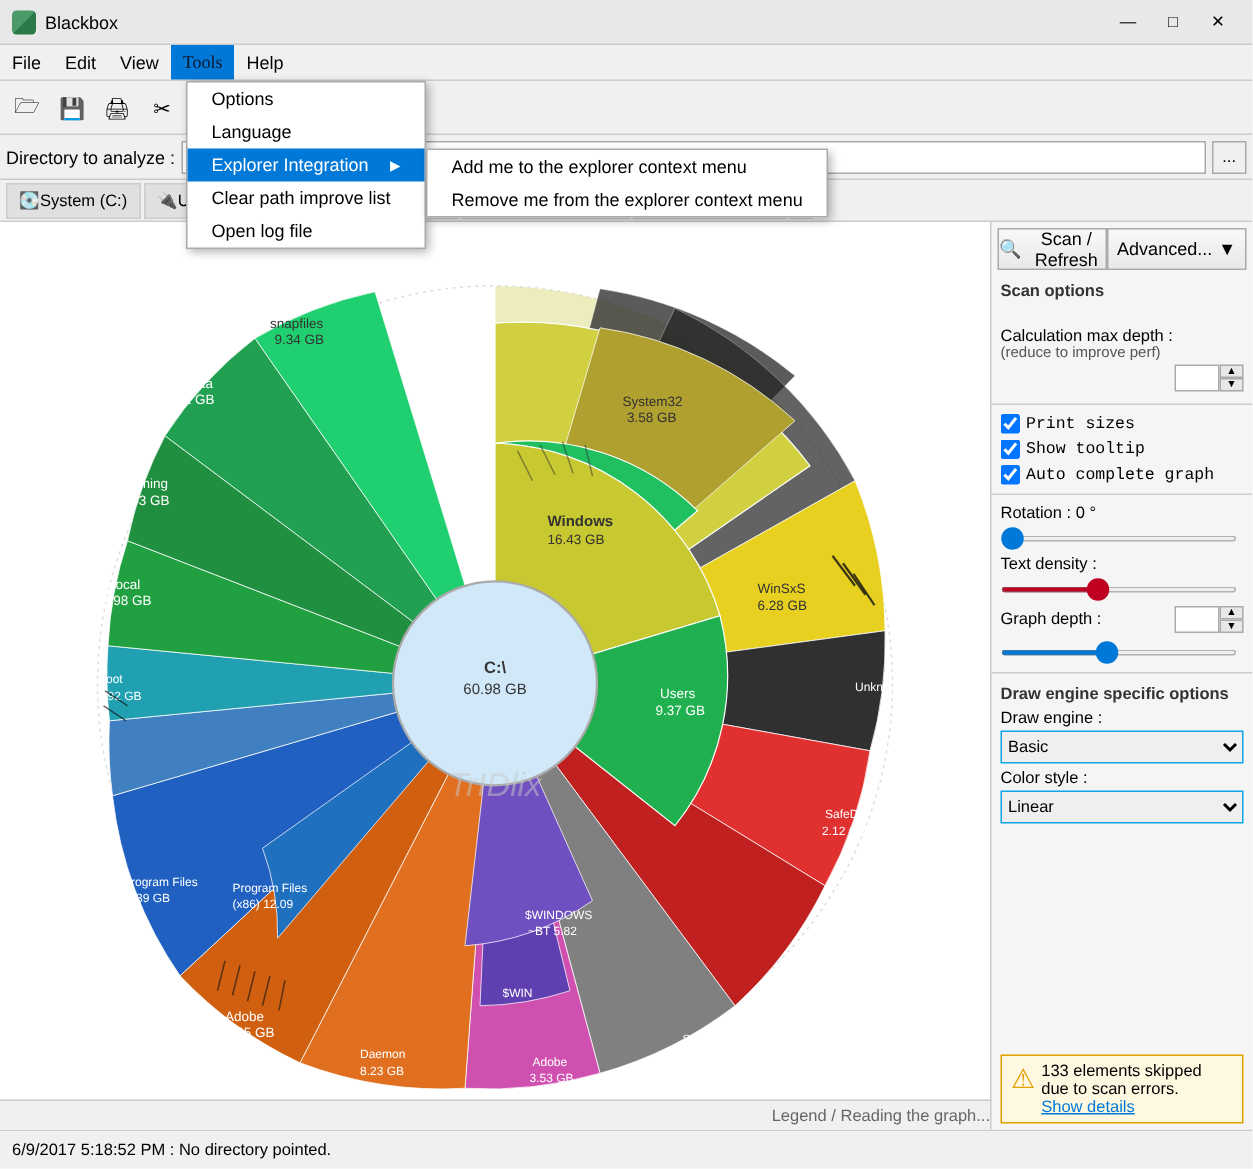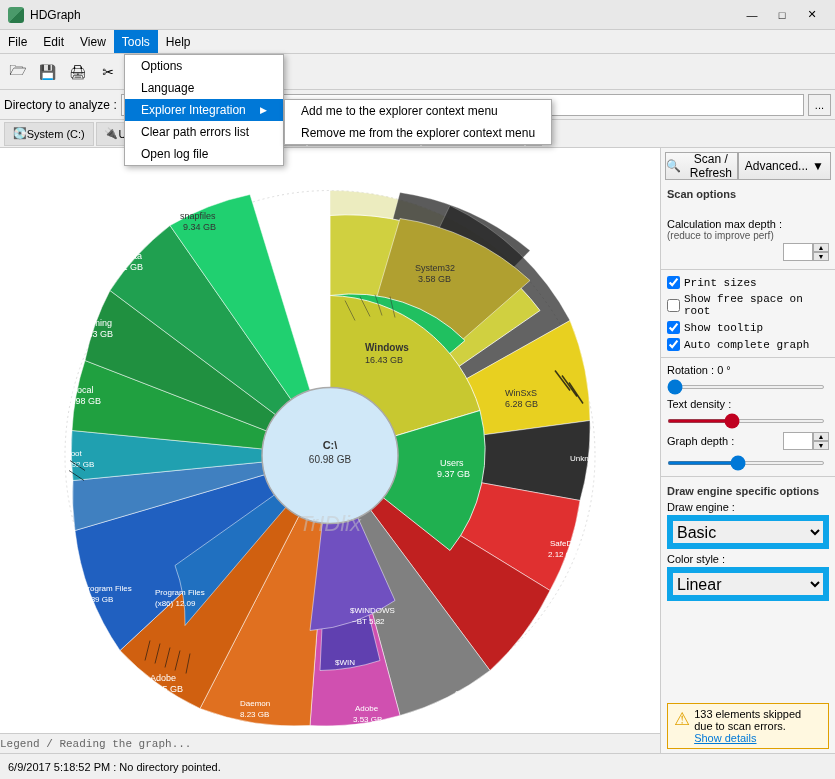--- a/index.html
+++ b/index.html
@@ -8,21 +8,21 @@
     
     .titlebar { background: #e8e8e8; height: 30px; display: flex; align-items: center; padding: 0 8px; border-bottom: 1px solid #ccc; }
     .titlebar-icon { width: 16px; height: 16px; background: #4a9; border-radius: 2px; margin-right: 6px; }
     .titlebar-title { flex: 1; font-size: 12px; }
     .titlebar-controls { display: flex; gap: 0; }
     .titlebar-btn { width: 30px; height: 20px; border: none; background: transparent; cursor: pointer; font-size: 11px; display: flex; align-items: center; justify-content: center; }
 
     
     .menubar { background: #f0f0f0; height: 24px; display: flex; align-items: center; border-bottom: 1px solid #ccc; }
     .menu-item { padding: 2px 8px; height: 100%; display: flex; align-items: center; cursor: pointer; font-size: 12px; }
-    .menu-item.active { background: #0078d7; color: #ffffff; }
+    .menu-item.active { background: #0078d7; color: #0f172a; font-family: Liberation Serif, serif; }
 
     
     .toolbar { background: #f0f0f0; height: 36px; display: flex; align-items: center; padding: 2px 4px; border-bottom: 1px solid #ccc; gap: 2px; }
     .toolbar-btn { width: 28px; height: 28px; border: 1px solid transparent; background: transparent; cursor: pointer; display: flex; align-items: center; justify-content: center; font-size: 14px; }
     .toolbar-separator { width: 1px; height: 24px; background: #ccc; margin: 0 2px; }
 
     
     .addressbar { background: #f0f0f0; height: 30px; display: flex; align-items: center; padding: 2px 4px; border-bottom: 1px solid #ccc; gap: 4px; }
     .addressbar-label { font-size: 12px; white-space: nowrap; }
     .addressbar-input { flex: 1; height: 22px; border: 1px solid #aaa; padding: 2px 4px; font-size: 11px; background: white; }
@@ -56,21 +56,21 @@
     .spinner input { width: 30px; height: 18px; text-align: center; border: 1px solid #aaa; font-size: 11px; }
     .spinner-btns { display: flex; flex-direction: column; }
     .spinner-btn { width: 16px; height: 9px; border: 1px solid #aaa; background: #e8e8e8; cursor: pointer; font-size: 7px; display: flex; align-items: center; justify-content: center; line-height: 1; }
 
     .slider-row { padding: 2px 6px 4px; }
     .slider-label { font-size: 11px; margin-bottom: 2px; }
     input[type=range] { width: 100%; height: 4px; accent-color: #0078d7; }
 
     .dropdown-row { padding: 2px 6px; }
     .dropdown-row label { font-size: 11px; display: block; margin-bottom: 2px; }
-    .dropdown-row select { width: 100%; height: 34px; font-size: 16px; border: 6px solid #0ea5e9; }
+    .dropdown-row select { width: 100%; height: 22px; font-size: 11px; border: 1px solid #0ea5e9; }
 
     .divider { height: 1px; background: #ccc; margin: 4px 0; }
     
     
     .warning-box { margin: 4px 6px; border: 1px solid #e0a000; background: #fff8e0; padding: 4px 6px; font-size: 11px; display: flex; gap: 4px; align-items: flex-start; }
     .warning-icon { font-size: 18px; color: #e0a000; flex-shrink: 0; }
     .warning-link { color: #0078d7; text-decoration: underline; cursor: pointer; display: block; font-size: 11px; }
 
     
     .statusbar { height: 26px; background: #f0f0f0; border-top: 1px solid #ccc; display: flex; align-items: center; padding: 0 8px; font-size: 11px; }
@@ -80,52 +80,52 @@
     .dropdown-menu-item { padding: 4px 16px; cursor: pointer; font-size: 12px; display: flex; align-items: center; white-space: nowrap; }
     .dropdown-menu-item.has-submenu { justify-content: space-between; }
     .dropdown-menu-item.has-submenu::after { content: '▶'; font-size: 9px; margin-left: 10px; }
     .dropdown-menu-item.active-item { background: #0078d7; color: white; }
 
     
     .submenu { position: absolute; background: white; border: 1px solid #aaa; box-shadow: 2px 2px 6px rgba(0,0,0,0.3); z-index: 1001; min-width: 260px; left: 159px; top: 44px; }
     .submenu-item { padding: 4px 16px; cursor: pointer; font-size: 12px; white-space: nowrap; }
 
     
-    .legend-bar { position: absolute; bottom: 0; left: 0; right: 0; height: 20px; background: #f0f0f0; border-top: 1px solid #ccc; display: flex; align-items: center; justify-content: flex-start; font-size: 11px; color: #666; font-family: Liberation Mono, monospace; }
+    .legend-bar { position: absolute; bottom: 0; left: 0; right: 0; height: 20px; background: #f0f0f0; border-top: 1px solid #ccc; display: flex; align-items: center; justify-content: flex-end; font-size: 11px; color: #666; }
 
     
     .disk-svg { width: 100%; height: 100%; }
   </style>
 </head>
 <body>
 
 <div class="titlebar">
   <div class="titlebar-icon" style="background: linear-gradient(135deg, #4a9a6a 50%, #2a7a4a 50%); border-radius: 3px;"></div>
-  <span class="titlebar-title">HDGraph</span>
+  <span class="titlebar-title">Blackbox</span>
   <div class="titlebar-controls">
     <button class="titlebar-btn">—</button>
     <button class="titlebar-btn">□</button>
     <button class="titlebar-btn close">✕</button>
   </div>
 </div>
 
 <div class="menubar">
   <div class="menu-item">File</div>
   <div class="menu-item">Edit</div>
   <div class="menu-item">View</div>
   <div class="menu-item active">Tools</div>
   <div class="menu-item">Help</div>
 
   <div class="dropdown-menu" style="left: 124px; top: 54px;">
     <div class="dropdown-menu-item">Options</div>
     <div class="dropdown-menu-item">Language</div>
     <div class="dropdown-menu-item has-submenu active-item">
       <span>Explorer Integration</span>
     </div>
-    <div class="dropdown-menu-item">Clear path errors list</div>
+    <div class="dropdown-menu-item">Clear path improve list</div>
     <div class="dropdown-menu-item">Open log file</div>
 
     <div class="submenu">
       <div class="submenu-item">Add me to the explorer context menu</div>
       <div class="submenu-item">Remove me from the explorer context menu</div>
     </div>
   </div>
 </div>
 
 <div class="toolbar">
@@ -332,24 +332,20 @@
       </div>
     </div>
 
     <div class="divider"></div>
 
     <div class="option-row">
       <input type="checkbox" id="printSizes" checked="" style="">
       <label for="printSizes">Print sizes</label>
     </div>
     <div class="option-row">
-      <input type="checkbox" id="freeSpace" style="">
-      <label for="freeSpace">Show free space on root</label>
-    </div>
-    <div class="option-row">
       <input type="checkbox" id="showTooltip" checked="" style="">
       <label for="showTooltip">Show tooltip</label>
     </div>
     <div class="option-row">
       <input type="checkbox" id="autoComplete" checked="" style="">
       <label for="autoComplete">Auto complete graph</label>
     </div>
 
     <div class="divider"></div>
 

